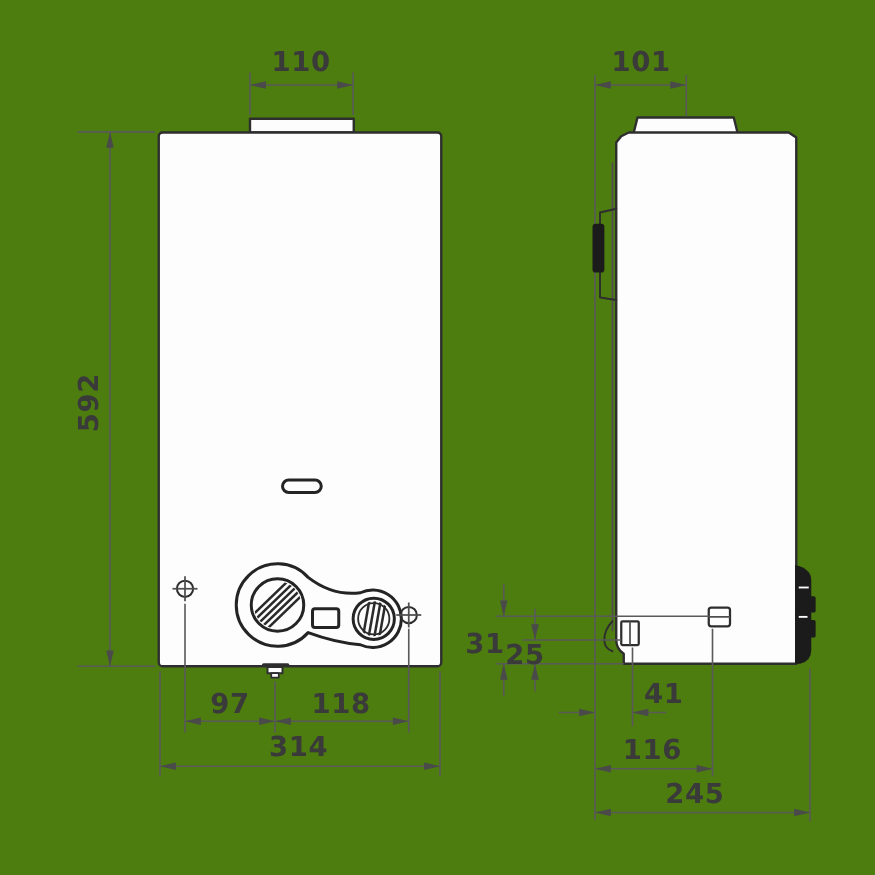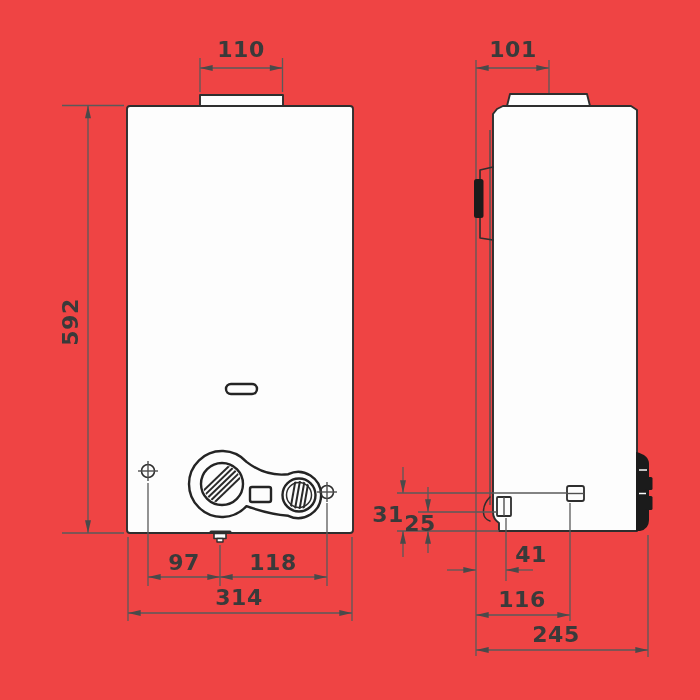--- a/index.html
+++ b/index.html
@@ -1,16 +1,16 @@
 <!DOCTYPE html>
 <html><head>
 <meta charset="utf-8">
 <style>
   html,body{margin:0;padding:0;background:#ffffff;}
-  .stage{position:relative;width:700px;height:700px;background:#ef4444;overflow:hidden;
+  .stage{position:relative;width:700px;height:700px;background:#4d7c0f;overflow:hidden;
          font-family:"DejaVu Sans","Liberation Sans",sans-serif;}
   svg{display:block}
   .ol{stroke:#2e2e2e;stroke-width:2;fill:none;stroke-linejoin:round;stroke-linecap:round;}
   .olf{stroke:#2e2e2e;stroke-width:1.9;fill:#fdfdfd;stroke-linejoin:round;}
   .thick{stroke:#242424;stroke-width:2.4;fill:#fdfdfd;stroke-linejoin:round;}
   .dl{stroke:#5a5a5a;stroke-width:1.3;fill:none;stroke-linecap:butt;}
   .dark{fill:#1b1b1b;stroke:none;}
   .hatch{stroke:#2a2a2a;stroke-width:2;fill:none;}
   .thin{stroke:#4f4f4f;stroke-width:1.4;fill:none;}
   text.dim{fill:#3a3a3a;font-size:22px;font-weight:600;letter-spacing:0.5px;}

